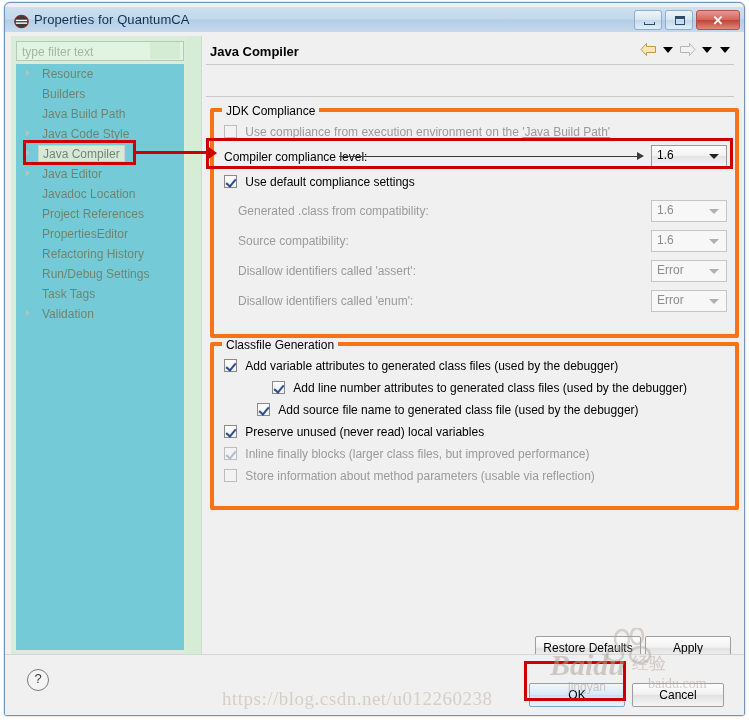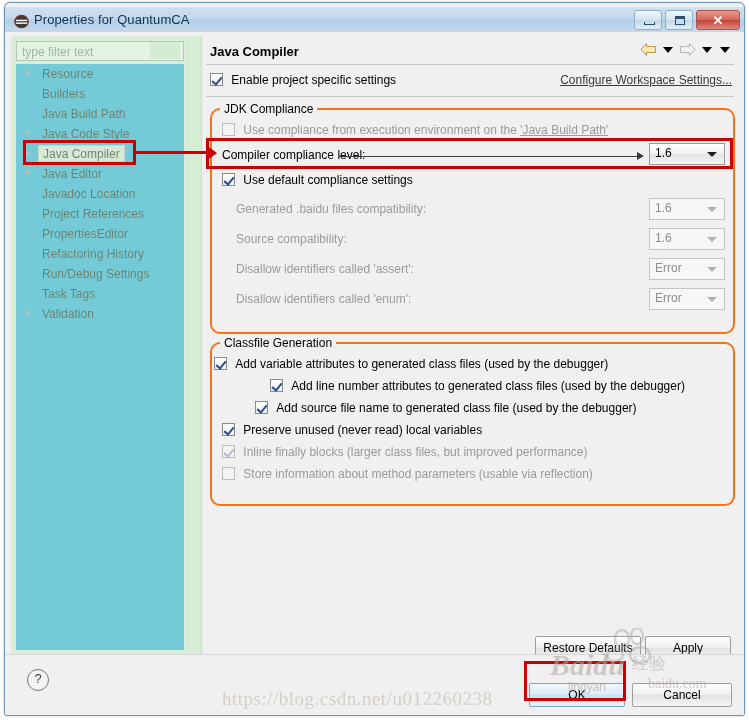--- a/index.html
+++ b/index.html
@@ -279,22 +279,22 @@
     font-size: 12px;
     margin-left: 5px;
     color: #000000;
   }
   .cb-row { line-height: 17px; white-space: nowrap; }
   .cb-row.disabled .cb-label { color: #9a9a9a; }
 
   
   .group {
     position: absolute;
-    border: 2px solid #f97316;
-    border-radius: 10px;
+    border: 4px solid #f97316;
+    border-radius: 2px;
     background: transparent;
   }
   .group > .legend {
     position: absolute;
     left: 8px; top: -8px;
     background: #f0f0f0;
     padding: 0 4px;
     font-size: 12px;
     color: #000000;
   }
@@ -558,27 +558,20 @@
           </svg>
           <span class="caret-down"></span>
           <svg class="nav-arrow" viewBox="0 0 17 15">
             <path d="M10.5 1.5 L16 7.5 L10.5 13.5 L10.5 10.5 L1.5 10.5 L1.5 4.5 L10.5 4.5 Z" fill="#f2f2f2" stroke="#b4b4b4" stroke-width="1"></path>
           </svg>
           <span class="caret-down"></span>
           <span class="caret-down"></span>
         </div>
         <div class="title-sep"></div>
 
-        <div class="enable-row">
-          <span class="cb-row">
-            <span class="cb checked"></span>
-            <span class="cb-label">Enable project specific settings</span>
-          </span>
-          <span class="workspace-link">Configure Workspace Settings...</span>
-        </div>
         <div class="enable-sep"></div>
 
         <div class="group" style="left:8px; top:72px; width:521px; height:222px;">
           <span class="legend">JDK Compliance</span>
 
           <span class="cb-row disabled" style="position:absolute; left:10px; top:12px;">
             <span class="cb disabled"></span>
             <span class="cb-label">Use compliance from execution environment on the </span><span class="cb-label" style="margin-left:0; text-decoration:underline;">'Java Build Path'</span>
           </span>
 
@@ -586,21 +579,21 @@
           <div class="combo" style="left:437px; top:33px; width:76px;">
             <span class="val">1.6</span>
             <span class="cv"></span>
           </div>
 
           <span class="cb-row" style="position:absolute; left:10px; top:62px;">
             <span class="cb checked"></span>
             <span class="cb-label">Use default compliance settings</span>
           </span>
 
-          <span class="lbl dim" style="position:absolute; left:24px; top:92px;">Generated .baidu files compatibility:</span>
+          <span class="lbl dim" style="position:absolute; left:24px; top:92px;">Generated .class from compatibility:</span>
           <div class="combo disabled" style="left:437px; top:88px; width:76px;">
             <span class="val">1.6</span>
             <span class="cv"></span>
           </div>
 
           <span class="lbl dim" style="position:absolute; left:24px; top:122px;">Source compatibility:</span>
           <div class="combo disabled" style="left:437px; top:118px; width:76px;">
             <span class="val">1.6</span>
             <span class="cv"></span>
           </div>
@@ -614,21 +607,21 @@
           <span class="lbl dim" style="position:absolute; left:24px; top:182px;">Disallow identifiers called 'enum':</span>
           <div class="combo disabled" style="left:437px; top:178px; width:76px;">
             <span class="val">Error</span>
             <span class="cv"></span>
           </div>
         </div>
 
         <div class="group" style="left:8px; top:306px; width:521px; height:160px;">
           <span class="legend">Classfile Generation</span>
 
-          <span class="cb-row" style="position:absolute; left:2px; top:12px;text-align:center;">
+          <span class="cb-row" style="position:absolute; left:10px; top:12px;text-align:center;">
             <span class="cb checked"></span>
             <span class="cb-label">Add variable attributes to generated class files (used by the debugger)</span>
           </span>
           <span class="cb-row" style="position:absolute; left:10px; top:34px;padding-left:48px;">
             <span class="cb checked"></span>
             <span class="cb-label">Add line number attributes to generated class files (used by the debugger)</span>
           </span>
           <span class="cb-row" style="position:absolute; left:10px; top:56px;padding-left:33px;">
             <span class="cb checked"></span>
             <span class="cb-label">Add source file name to generated class file (used by the debugger)</span>
@@ -647,21 +640,21 @@
           </span>
         </div>
 
         <div class="btn" style="left:333px; top:588px; width:106px;">Restore Defaults</div>
         <div class="btn" style="left:443px; top:588px; width:86px;">Apply</div>
       </div>
 
       <div class="bottom-bar">
         <div class="help-icon">?</div>
         <div class="btn primary" style="left:524px; top:16px; width:96px;">OK</div>
-        <div class="btn" style="left:627px; top:16px; width:100px;">Cancel</div>
+        <div class="btn" style="left:627px; top:16px; width:92px;">Cancel</div>
       </div>
 
     </div>
   </div>
 
   <div class="annot-rect" style="left:23px; top:140px; width:113px; height:25px;"></div>
   <div class="annot-line" style="left:136px; top:151px; width:74px;"></div>
   <div class="annot-head" style="left:206px; top:145px;"></div>
   <div class="annot-rect" style="left:206px; top:138px; width:527px; height:31px;"></div>
   <div class="annot-rect" style="left:524px; top:661px; width:102px; height:40px;"></div>

